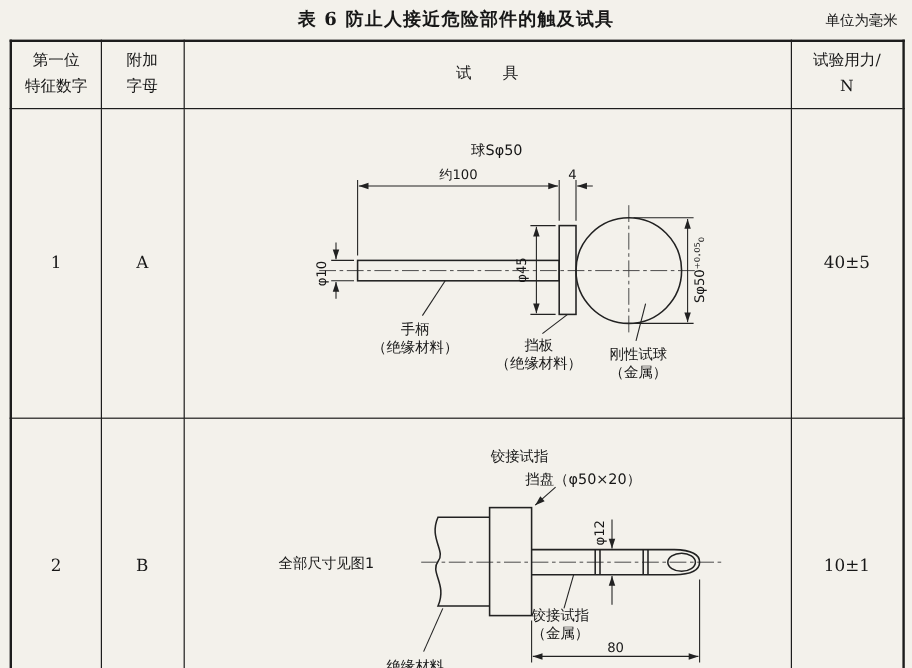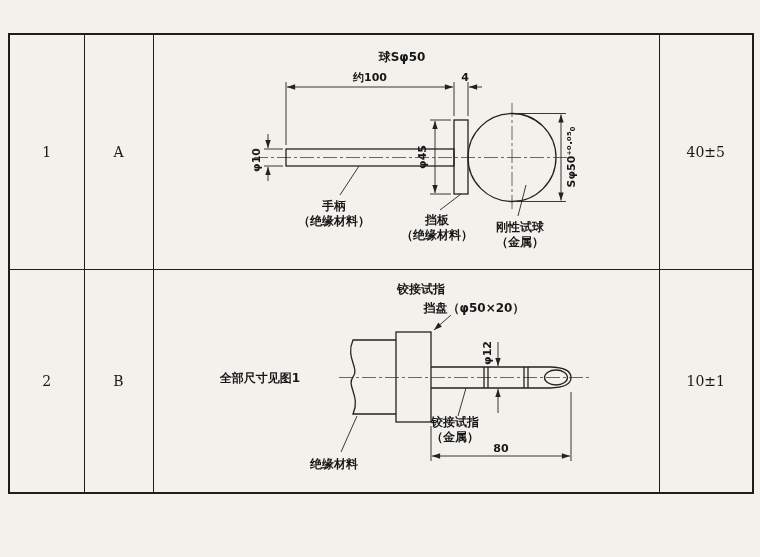--- a/index.html
+++ b/index.html
@@ -14,39 +14,60 @@
   .title { display:block; text-align:center; font-weight:bold; font-size:15px; letter-spacing:1px; }
   .unit { position:absolute; right:12px; top:2px; font-size:12px; }
   table.tbl {
     position:absolute; left:8px; top:33px; width:744px;
     border-collapse:collapse; table-layout:fixed;
     border:2px solid #1d1d1d;
   }
   .tbl th, .tbl td { border:1px solid #1d1d1d; text-align:center; vertical-align:middle; font-weight:normal; }
   .tbl th { font-size:13px; line-height:1.7; }
   td.c { font-size:14px; }
-  td.draw { padding:0; vertical-align:top; overflow:hidden;font-weight:bold; }
+  td.draw { padding:12px; vertical-align:top; overflow:hidden; }
   svg { display:block; }
   svg text { font-family:"DejaVu Sans","Liberation Sans",sans-serif; }
 </style>
 </head>
 <body>
 
 <div class="page">
 
+  <div class="title-row">
+    <span class="title">表 6  防止人接近危险部件的触及试具</span>
+    <span class="unit">单位为毫米</span>
+  </div>
 
   <table class="tbl">
     <colgroup>
       <col style="width:75px">
         <col style="width:69px">
         <col style="width:506px">
         <col style="width:94px">
     </colgroup>
 
     <tbody>
+        <tr style="height:56px">
+      <th>
+        <div>第一位</div>
+        <div>特征数字</div>
+      </th>
+      <th>
+        <div>附加</div>
+        <div>字母</div>
+      </th>
+      <th>
+        <div>试　　具</div>
+      </th>
+      <th>
+        <div>试验用力/</div>
+        <div>N</div>
+      </th>
+    </tr>
 
     <tr style="height:235px">
       <td class="c">1</td>
       <td class="c">A</td>
       <td class="draw">
         <svg width="504" height="233" viewBox="0 0 504 233">
           <defs>
             <marker id="arA" viewBox="0 0 10 10" refX="9.5" refY="5" markerWidth="10" markerHeight="10" orient="auto-start-reverse">
               <path d="M0.5,2 L9.5,5 L0.5,8 z" fill="#222"></path>
             </marker>

